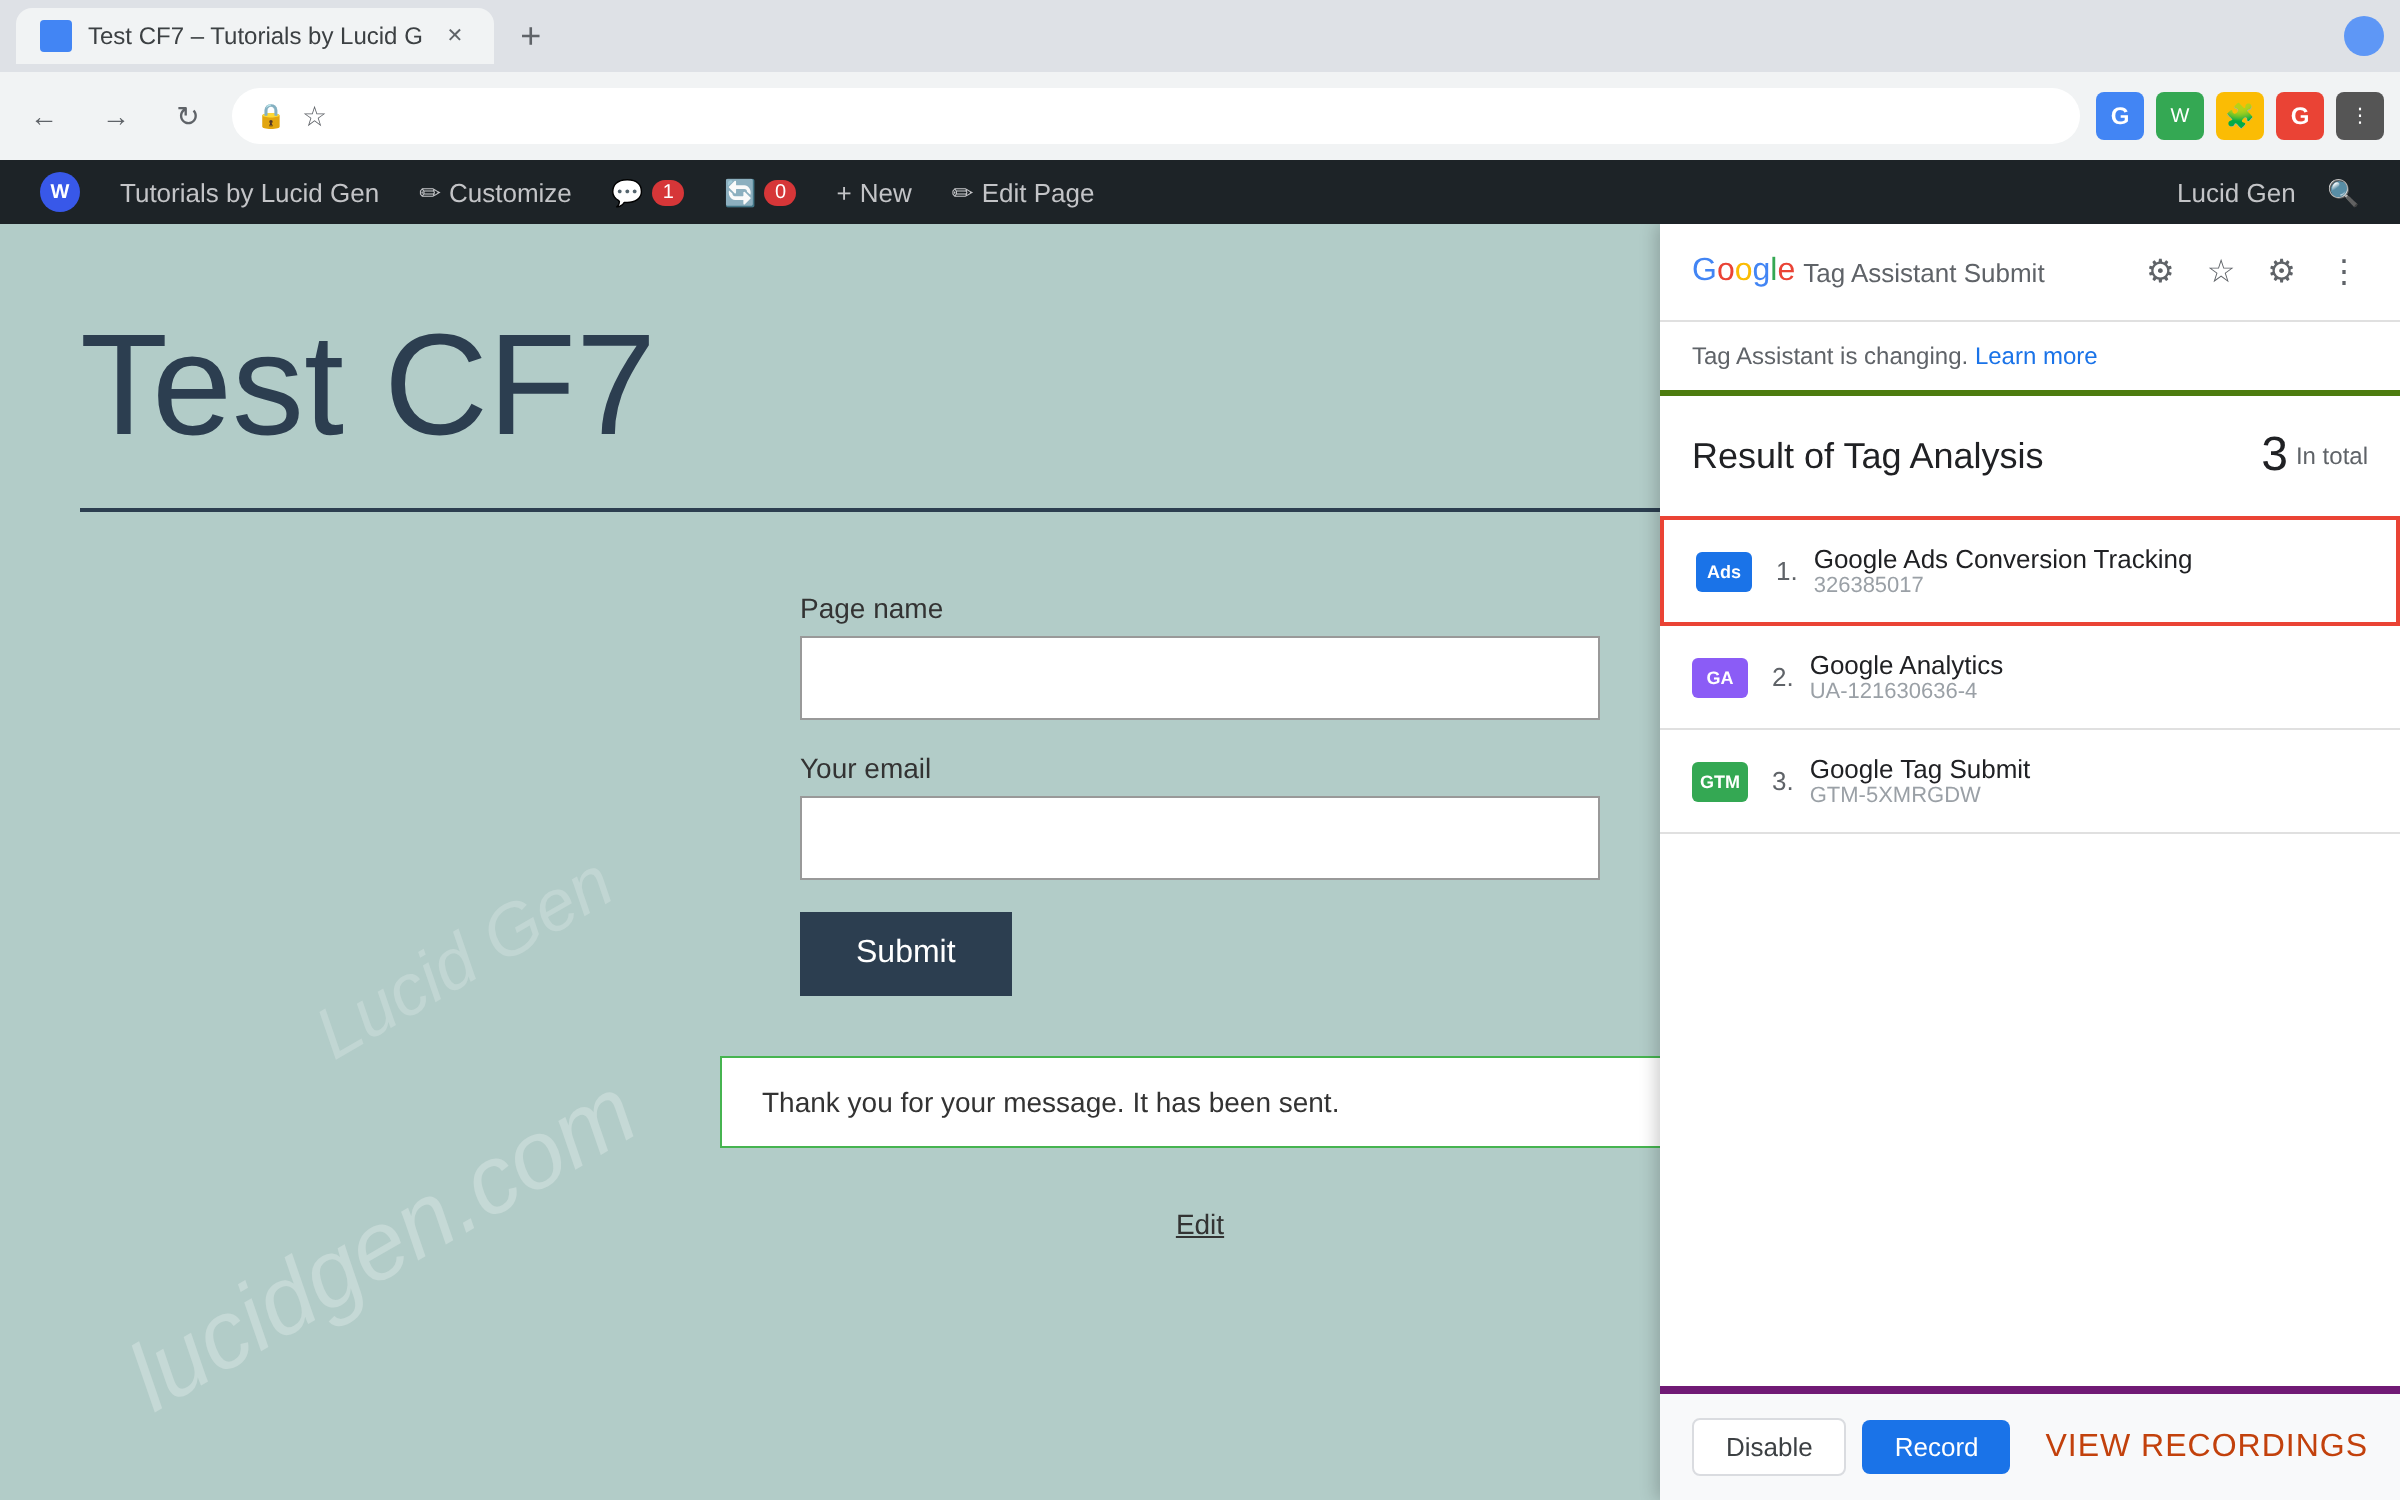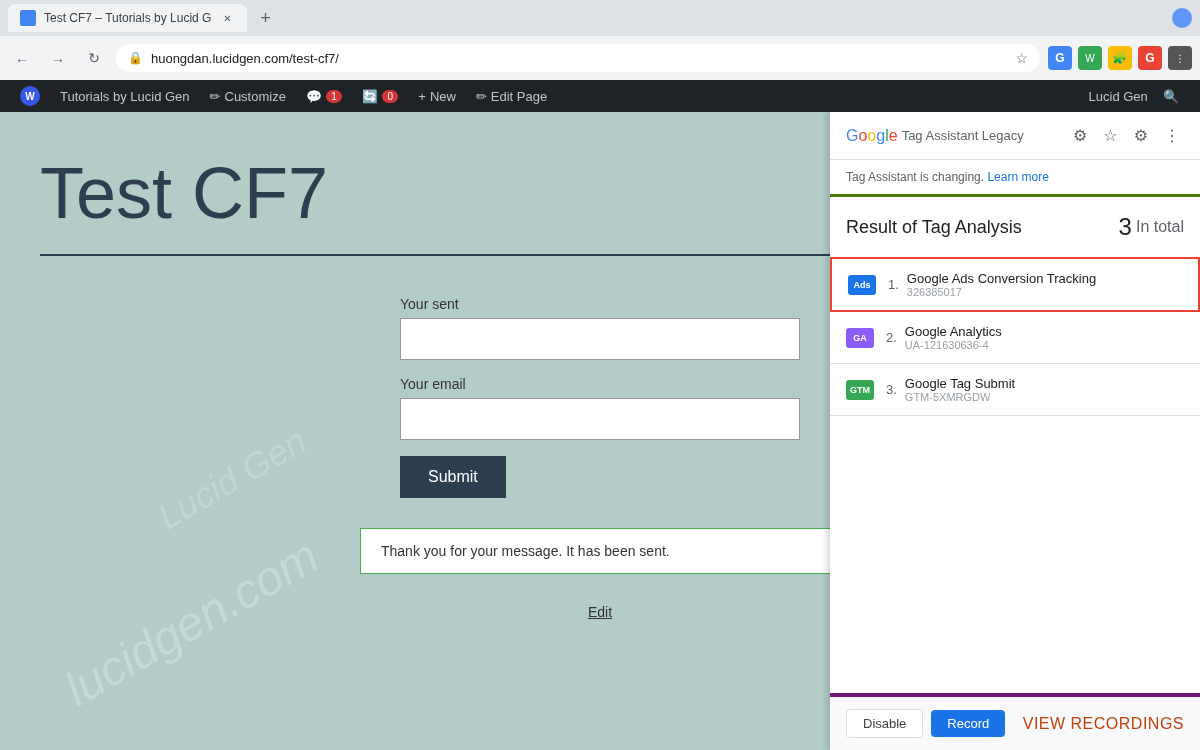--- a/index.html
+++ b/index.html
@@ -380,21 +380,21 @@
     }
 
     .result-count {
       font-size: 24px;
       color: #202124;
       font-weight: 400;
       margin-right: 4px;
     }
 
     .result-count-label {
-      font-size: 16px;
+      font-size: 12px;
       color: #5f6368;
     }
 
     .tag-list {
       flex: 1;
       overflow-y: auto;
     }
 
     .tag-item {
       display: flex;
@@ -523,21 +523,20 @@
       <div class="ext-circle" style="background:#5e97f6;width:20px;height:20px;border-radius:50%"></div>
     </div>
   </div>
 
   <div class="address-bar-row">
     <div class="nav-btn">←</div>
     <div class="nav-btn">→</div>
     <div class="nav-btn">↻</div>
     <div class="address-input">
       <span class="lock-icon">🔒</span>
-      <span class="address-text">huongdan.lucidgen.com/test-cf7/</span>
       <span class="star-icon">☆</span>
     </div>
     <div class="browser-ext-icons">
       <div class="ext-icon" style="background:#4285f4;color:white;font-weight:bold">G</div>
       <div class="ext-icon" style="background:#34a853;color:white;font-size:10px">W</div>
       <div class="ext-icon" style="background:#fbbc04;color:white;">🧩</div>
       <div class="ext-icon" style="background:#ea4335;color:white;font-weight:bold">G</div>
       <div class="ext-icon" style="background:#555;color:white;font-size:10px">⋮</div>
     </div>
   </div>
@@ -584,21 +583,21 @@
     <div class="page-content">
 
       <div class="watermark">lucidgen.com</div>
       <div class="watermark2">Lucid Gen</div>
 
       <h1 class="page-title">Test CF7</h1>
       <hr class="divider">
 
       <div class="form-container">
         <div class="form-group">
-          <label class="form-label">Your sent</label>
+          <label class="form-label">Page name</label>
           <input class="form-input" type="text" style="">
         </div>
         <div class="form-group">
           <label class="form-label">Your email</label>
           <input class="form-input" type="email" style="">
         </div>
         <button class="submit-btn">Submit</button>
       </div>
 
       <div class="success-message">
@@ -606,21 +605,21 @@
       </div>
 
       <a class="edit-link">Edit</a>
 
       <div class="tag-assistant-panel">
 
         <div class="tag-panel-header">
           <span class="google-logo-text">
             <span class="google-g">G</span><span class="google-o1">o</span><span class="google-o2">o</span><span class="google-g2">g</span><span class="google-l">l</span><span class="google-e">e</span>
           </span>
-          <span class="tag-panel-title">Tag Assistant Legacy</span>
+          <span class="tag-panel-title">Tag Assistant Submit</span>
           <div class="tag-panel-actions">
             <span class="panel-action-btn">⚙</span>
             <span class="panel-action-btn">☆</span>
             <span class="panel-action-btn">⚙</span>
             <span class="panel-action-btn">⋮</span>
           </div>
         </div>
 
         <div class="tag-panel-notice">
           <span>Tag Assistant is changing.</span>

